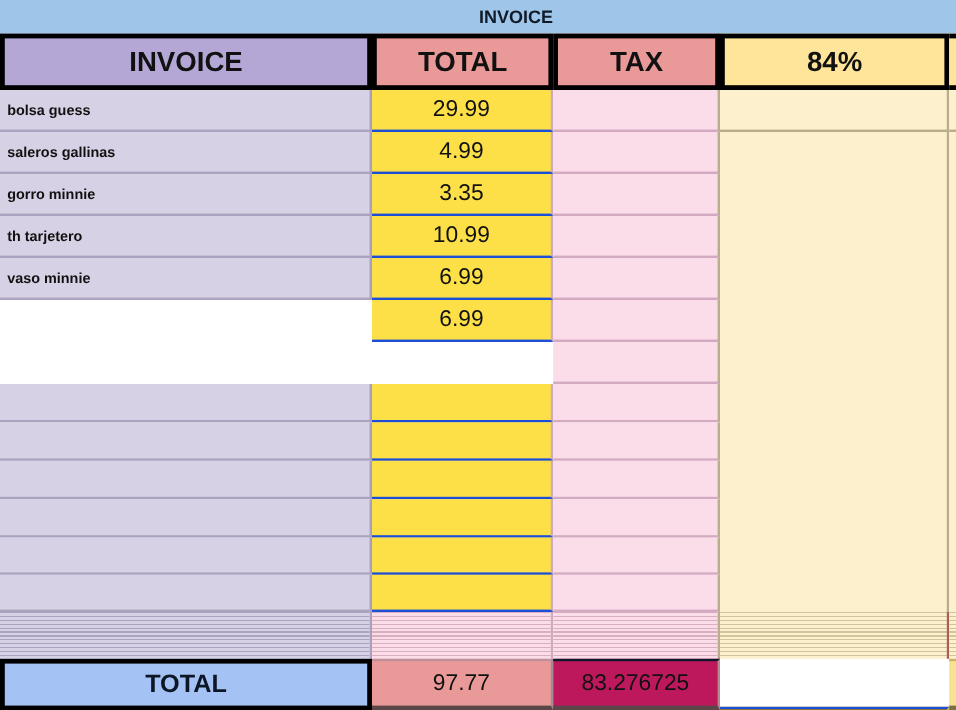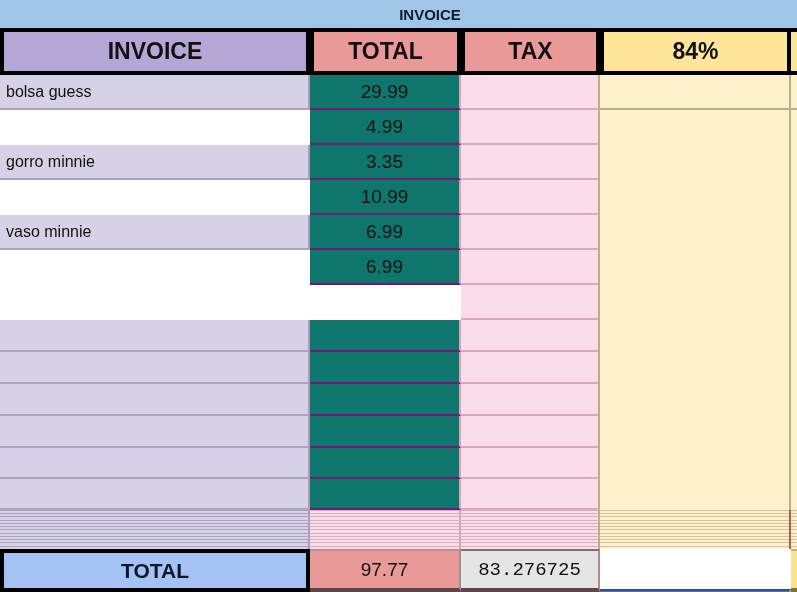--- a/index.html
+++ b/index.html
@@ -25,22 +25,22 @@
   
   .hdr{font-weight:bold;font-size:23px;justify-content:center;border:4px solid #000;}
   .hdr-tienda{grid-column:1;grid-row:2;background:#b4a7d6;}
   .hdr-total {grid-column:2;grid-row:2;background:#ea9999;}
   .hdr-tax   {grid-column:3;grid-row:2;background:#ea9999;}
   .hdr-rate  {grid-column:4;grid-row:2;background:#ffe599;}
   .hdr-extra {grid-column:5;grid-row:2;background:#ffe599;border-left:none;border-right:none;}
 
   
   .c1{background:#d7d1e5;border-right:2px solid #a79fbc;border-bottom:2px solid #aaa3bf;
-      font-weight:normal;font-size:16px;padding-left:6px;}
-  .c2{background:#0f766e;border-right:2px solid #cfa9bf;border-bottom:2px solid #701a75;
+      font-weight:bold;font-size:12px;padding-left:6px;}
+  .c2{background:#fde047;border-right:2px solid #cfa9bf;border-bottom:2px solid #1d4ed8;
       font-size:19px;justify-content:center;}
   .c3{background:#fadde9;border-right:2px solid #b9ae8a;border-bottom:2px solid #d3abc0;}
   .c4one{background:#fcf0cd;border-right:2px solid #b9ae8a;border-bottom:2px solid #b9ae8a;grid-column:4;grid-row:3;}
   .c4merged{background:#fcf0cd;border-right:2px solid #b9ae8a;grid-column:4;grid-row:4/16;}
   .c5one{background:#fcf0cd;border-bottom:2px solid #b9ae8a;grid-column:5;grid-row:3;}
   .c5merged{background:#fcf0cd;grid-column:5;grid-row:4/16;}
 
   
   .stripe{grid-row:16;}
   .stripe-c1{grid-column:1;background:repeating-linear-gradient(180deg,#aaa3bf 0 1px,#d7d1e5 1px 3.25px);border-right:2px solid #a79fbc;}
@@ -48,22 +48,22 @@
   .stripe-c3{grid-column:3;background:repeating-linear-gradient(180deg,#d9aebf 0 1px,#fadde9 1px 3.25px);border-right:2px solid #b9ae8a;}
   .stripe-c4{grid-column:4;background:repeating-linear-gradient(180deg,#cfc49b 0 1px,#fcf0cd 1px 3.25px);border-right:2px solid #b05d52;}
   .stripe-c5{grid-column:5;background:repeating-linear-gradient(180deg,#cfc49b 0 1px,#fcf0cd 1px 3.25px);}
 
   
   .sum{grid-row:17;}
   .sum-label{grid-column:1;background:#a4c2f4;border:4px solid #000;
              font-weight:bold;font-size:21px;justify-content:center;color:#0c1626;}
   .sum-total{grid-column:2;background:#ea9999;border-top:2px solid #c08f9b;border-right:2px solid #9c8d90;
              border-bottom:4px solid #5d4649;font-size:19px;justify-content:center;}
-  .sum-tax{grid-column:3;background:#e5e5e5;border-top:2px solid #737373;border-right:2px solid #b48a90;
-           border-bottom:4px solid #5d4649;font-size:19px;justify-content:center;font-family:Liberation Mono, monospace;}
+  .sum-tax{grid-column:3;background:#be185d;border-top:2px solid #0f172a;border-right:2px solid #b48a90;
+           border-bottom:4px solid #5d4649;font-size:19px;justify-content:center;}
   .sum-rate{grid-column:4;background:#eab308;border-top:2px solid #1d4ed8;border-right:2px solid #c9ad5e;
             border-bottom:4px solid #7e6e41;font-size:19px;justify-content:center;margin-top:40px;}
   .sum-extra{grid-column:5;background:#fbe28e;border-top:2px solid #cdb069;border-bottom:4px solid #7e6e41;}
 </style>
 </head>
 <body>
 
 <div class="viewport">
   <div class="sheet">
 
@@ -74,27 +74,29 @@
     <div class="cell hdr hdr-tienda">INVOICE</div>
     <div class="cell hdr hdr-total">TOTAL</div>
     <div class="cell hdr hdr-tax">TAX</div>
     <div class="cell hdr hdr-rate">84%</div>
     <div class="cell hdr hdr-extra"></div>
 
     <div class="cell c1" style="grid-column:1;grid-row:3">bolsa guess</div>
     <div class="cell c2" style="grid-column:2;grid-row:3">29.99</div>
     <div class="cell c3" style="grid-column:3;grid-row:3"></div>
 
+    <div class="cell c1" style="grid-column:1;grid-row:4">saleros gallinas</div>
     <div class="cell c2" style="grid-column:2;grid-row:4">4.99</div>
     <div class="cell c3" style="grid-column:3;grid-row:4"></div>
 
     <div class="cell c1" style="grid-column:1;grid-row:5">gorro minnie</div>
     <div class="cell c2" style="grid-column:2;grid-row:5">3.35</div>
     <div class="cell c3" style="grid-column:3;grid-row:5"></div>
 
+    <div class="cell c1" style="grid-column:1;grid-row:6">th tarjetero</div>
     <div class="cell c2" style="grid-column:2;grid-row:6">10.99</div>
     <div class="cell c3" style="grid-column:3;grid-row:6"></div>
 
     <div class="cell c1" style="grid-column:1;grid-row:7">vaso minnie</div>
     <div class="cell c2" style="grid-column:2;grid-row:7">6.99</div>
     <div class="cell c3" style="grid-column:3;grid-row:7"></div>
 
     <div class="cell c2" style="grid-column:2;grid-row:8">6.99</div>
     <div class="cell c3" style="grid-column:3;grid-row:8"></div>
 

